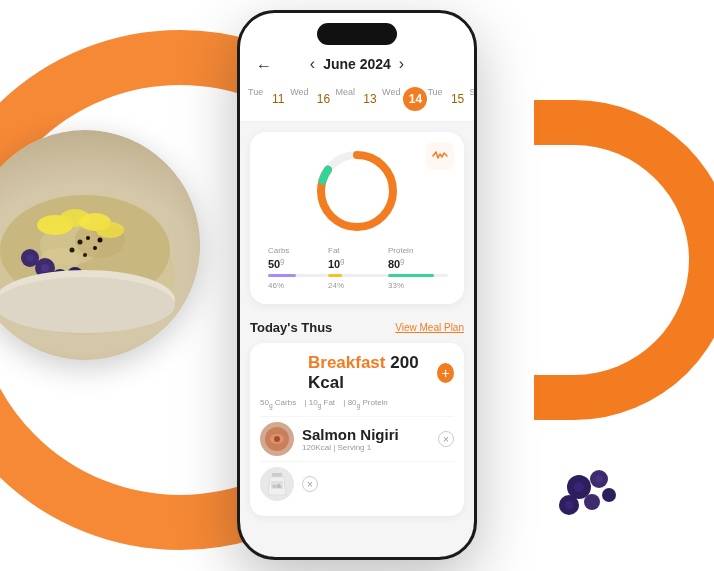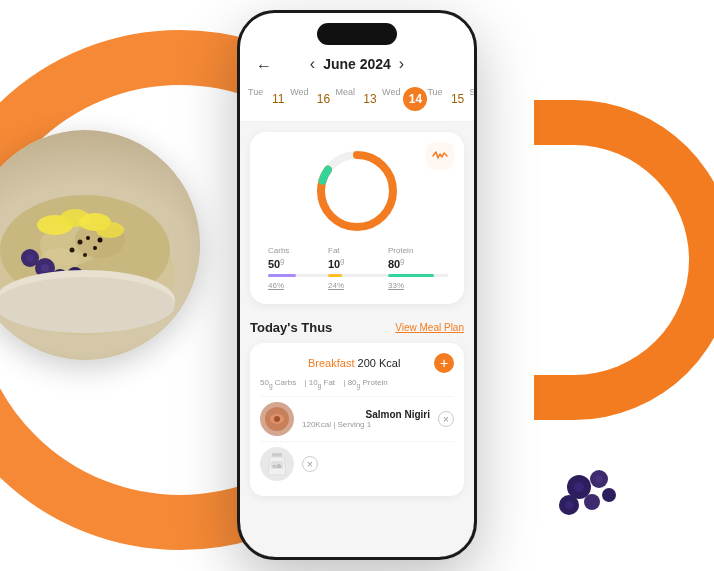--- a/index.html
+++ b/index.html
@@ -293,21 +293,20 @@
     }
 
     .macro-bar {
       height: 100%;
       border-radius: 2px;
     }
 
     .macro-pct {
       font-size: 8px;
       color: #999;
-      text-decoration: underline;
     }
 
     
     .meal-section {
       padding: 8px 10px 4px;
     }
 
     .meal-header {
       display: flex;
       justify-content: space-between;
@@ -337,22 +336,22 @@
     }
 
     .breakfast-header {
       display: flex;
       justify-content: space-between;
       align-items: center;
       margin-bottom: 5px;
     }
 
     .breakfast-title {
-      font-size: 11px;
-      font-weight: 400;
+      font-size: 17px;
+      font-weight: 700;
       padding-left: 48px;
     }
 
     .breakfast-title .meal-type {
       color: #f47c20;
     }
 
     .breakfast-title .meal-kcal {
       color: #222;
     }
@@ -401,24 +400,23 @@
       align-items: center;
       justify-content: center;
       font-size: 18px;
     }
 
     .food-info {
       flex: 1;
     }
 
     .food-name {
-      font-size: 10px;
+      font-size: 15px;
       font-weight: 600;
       color: #222;
-      text-align: right;
     }
 
     .food-detail {
       font-size: 8px;
       color: #999;
     }
 
     .food-remove {
       width: 16px;
       height: 16px;

